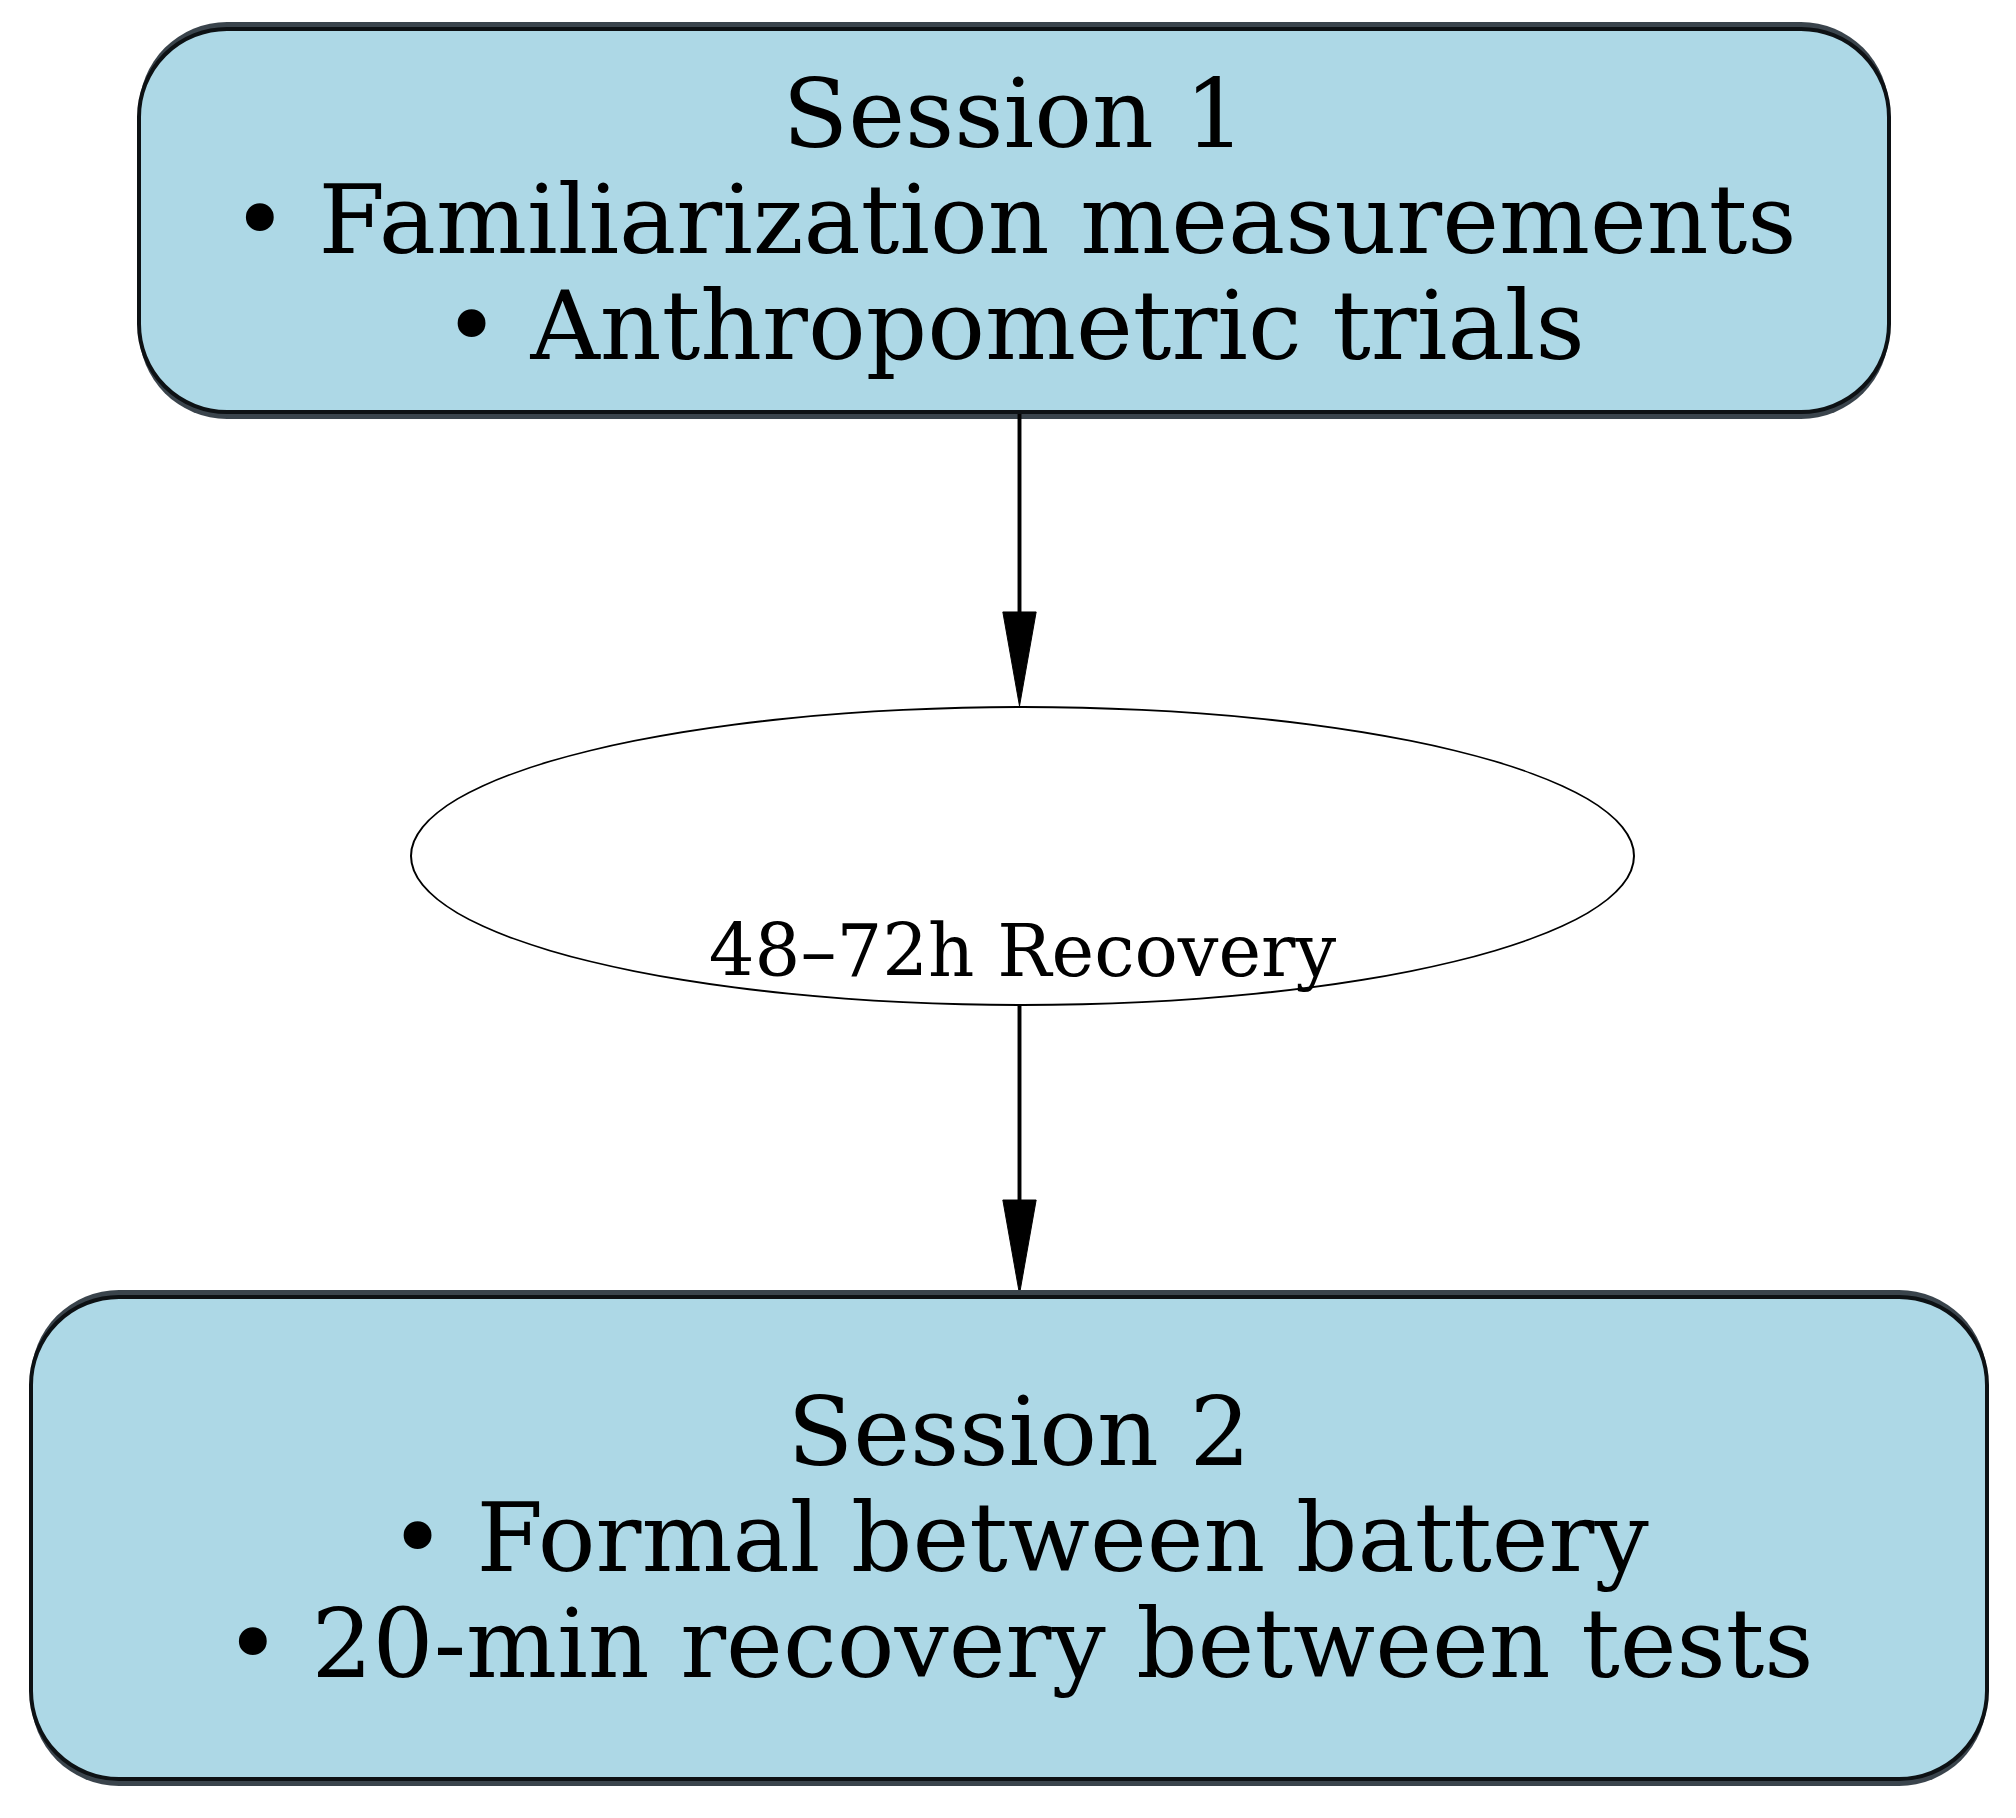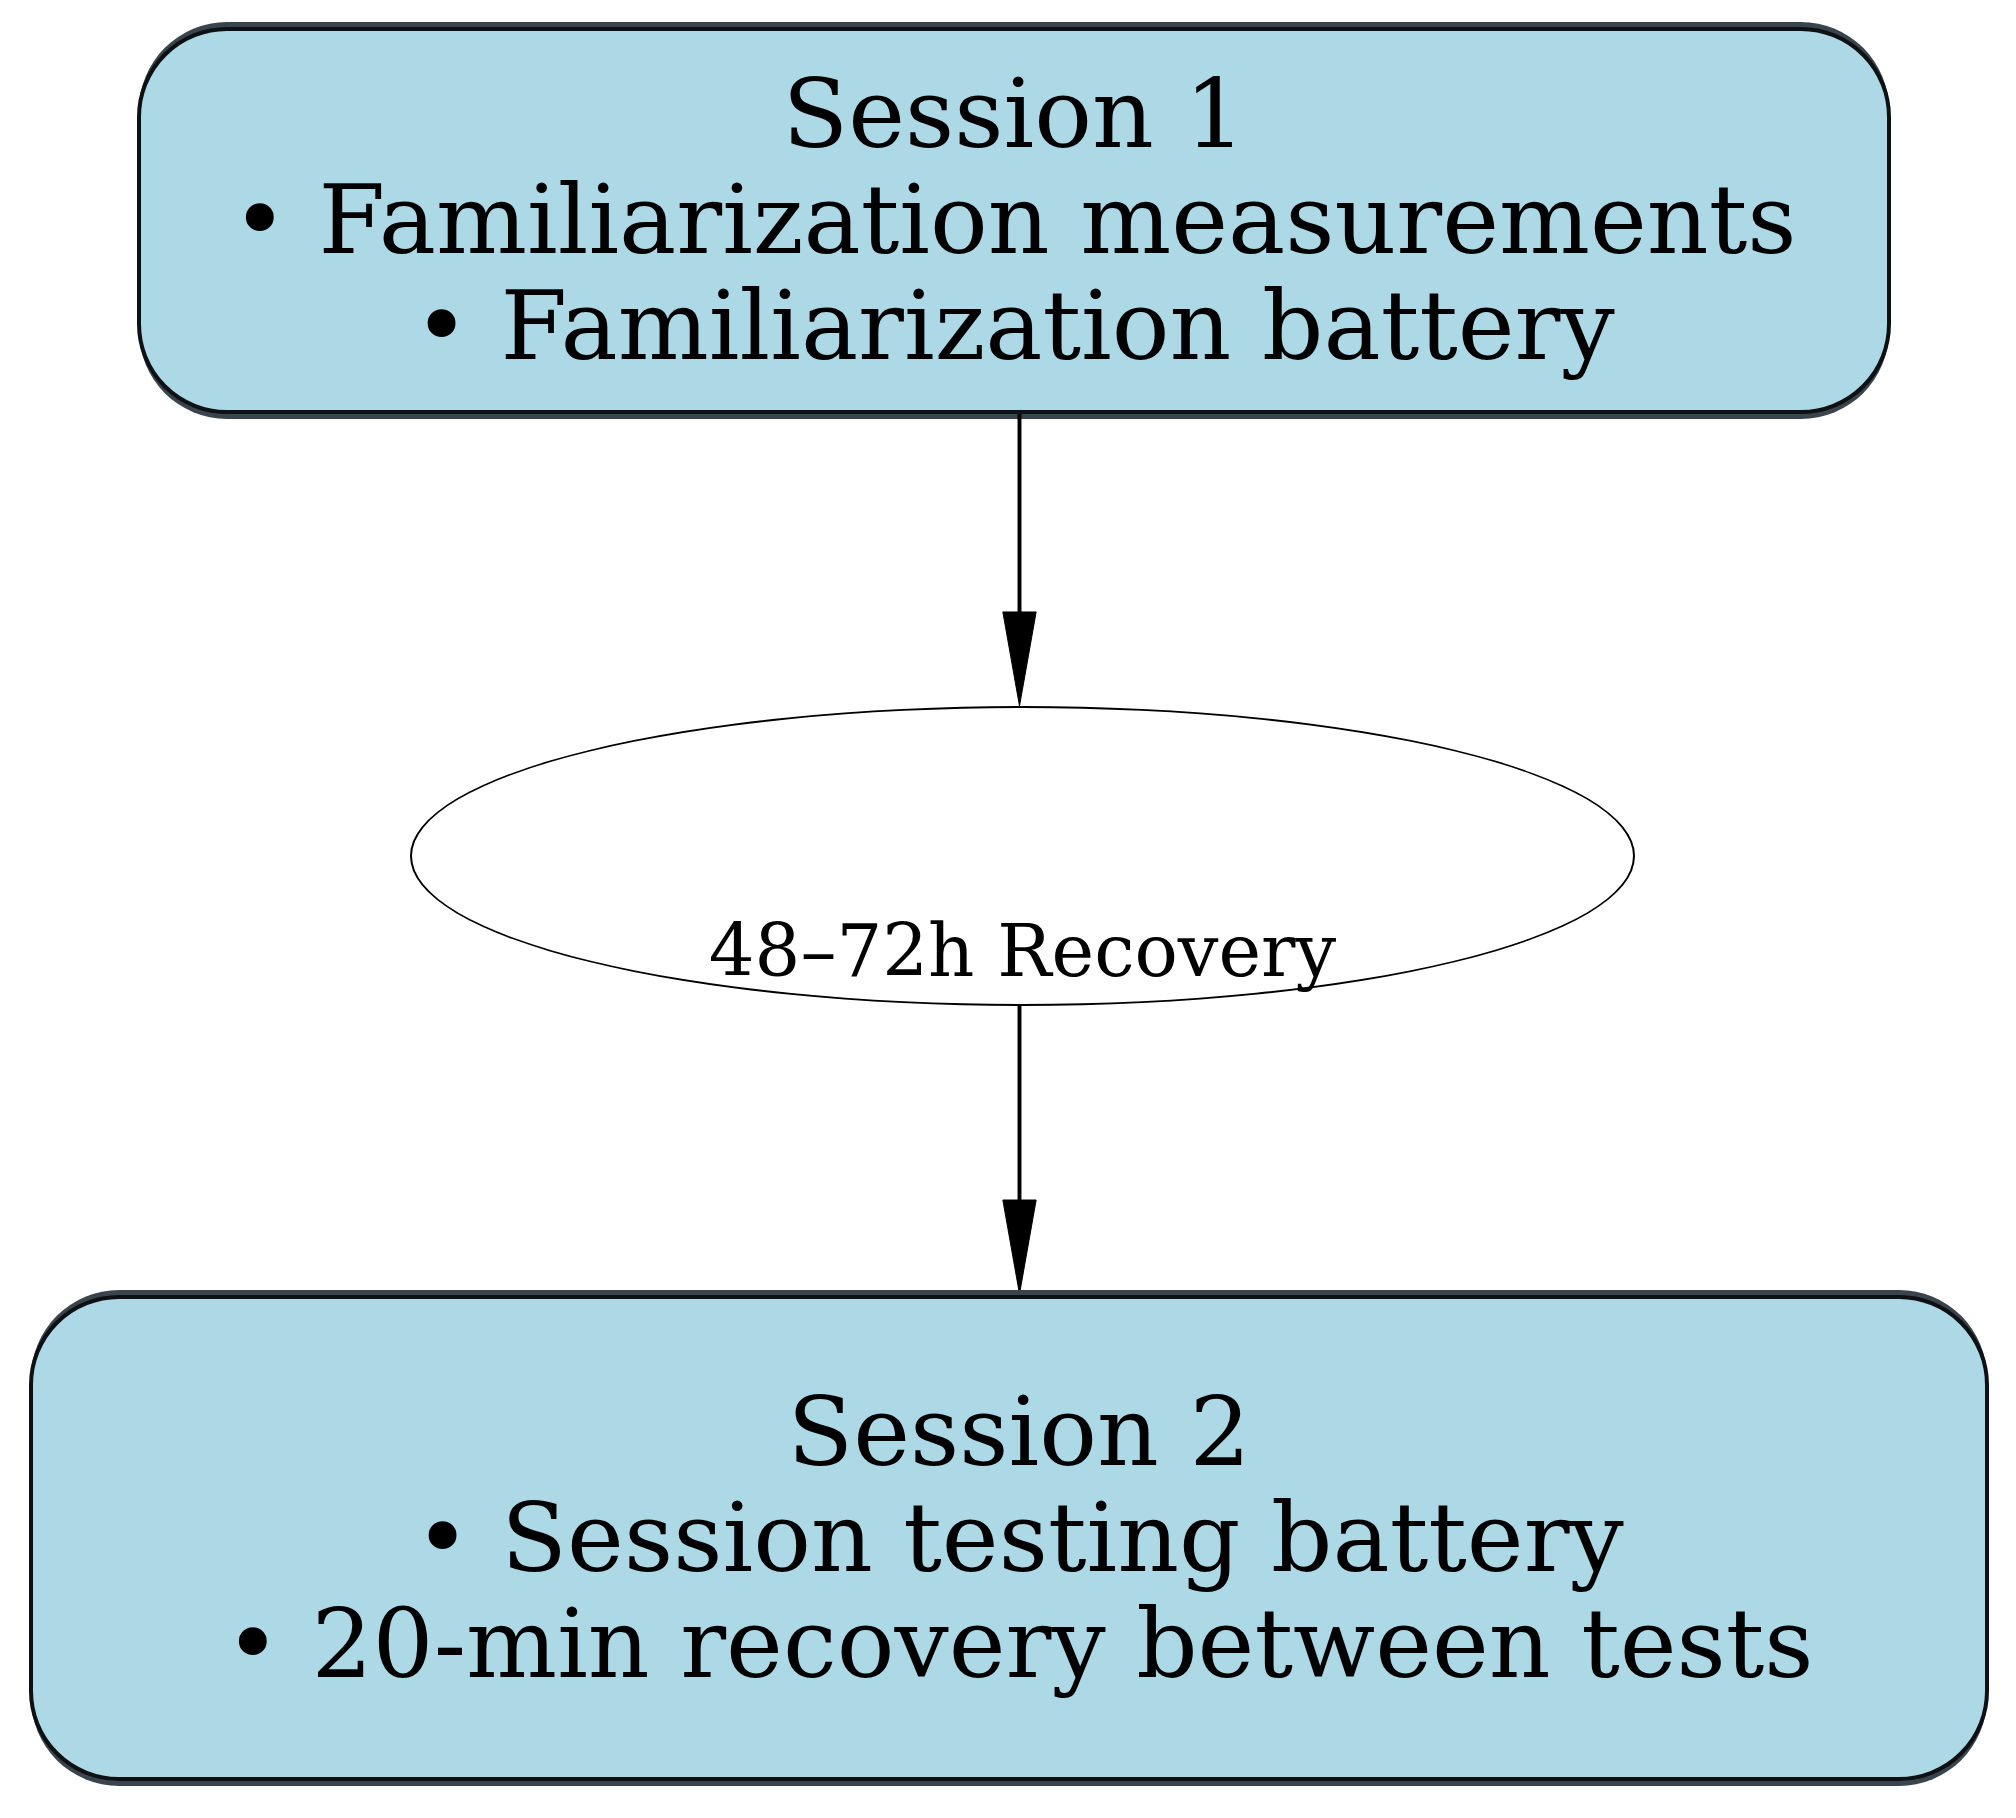--- a/index.html
+++ b/index.html
@@ -82,37 +82,37 @@
   .line-text { display: block; }
 </style>
 </head>
 <body>
 
 <div id="canvas">
 
   <div id="session1-box" class="node-box">
     <span class="line-text">Session 1</span>
     <span class="line-text">• Familiarization measurements</span>
-    <span class="line-text">• Familiarization battery</span>
+    <span class="line-text">• Anthropometric trials</span>
   </div>
 
   <svg id="edge1" class="edge" viewBox="0 0 52 300">
     <line x1="26" y1="0" x2="26" y2="205"></line>
     <polygon points="26,298 9,202 43,202"></polygon>
   </svg>
 
   <div class="node-ellipse">
     <span class="line-text">48–72h Recovery</span>
   </div>
 
   <svg id="edge2" class="edge" viewBox="0 0 52 300">
     <line x1="26" y1="2" x2="26" y2="202"></line>
     <polygon points="26,296 9,200 43,200"></polygon>
   </svg>
 
   <div id="session2-box" class="node-box">
     <span class="line-text">Session 2</span>
-    <span class="line-text">• Session testing battery</span>
+    <span class="line-text">• Formal between battery</span>
     <span class="line-text">• 20-min recovery between tests</span>
   </div>
 
 </div>
 
 
 </body></html>

